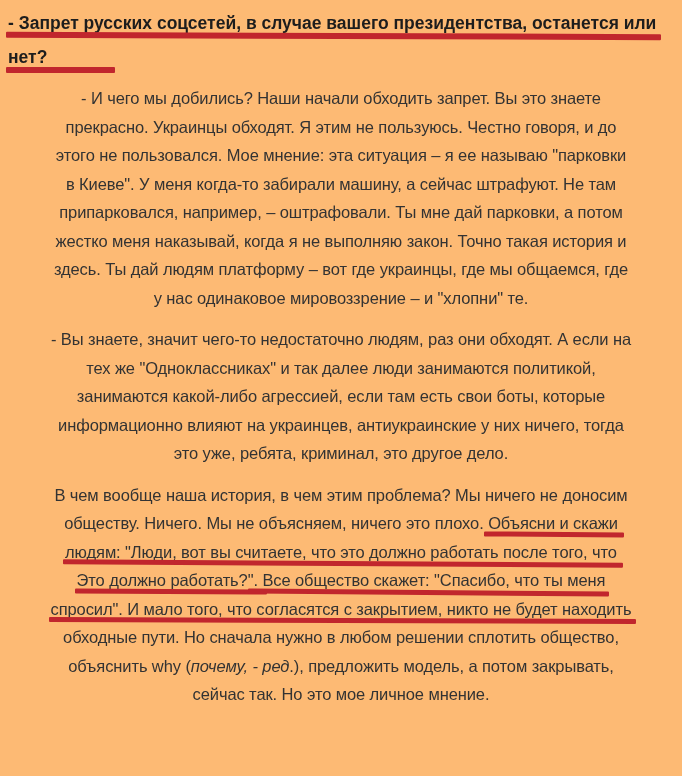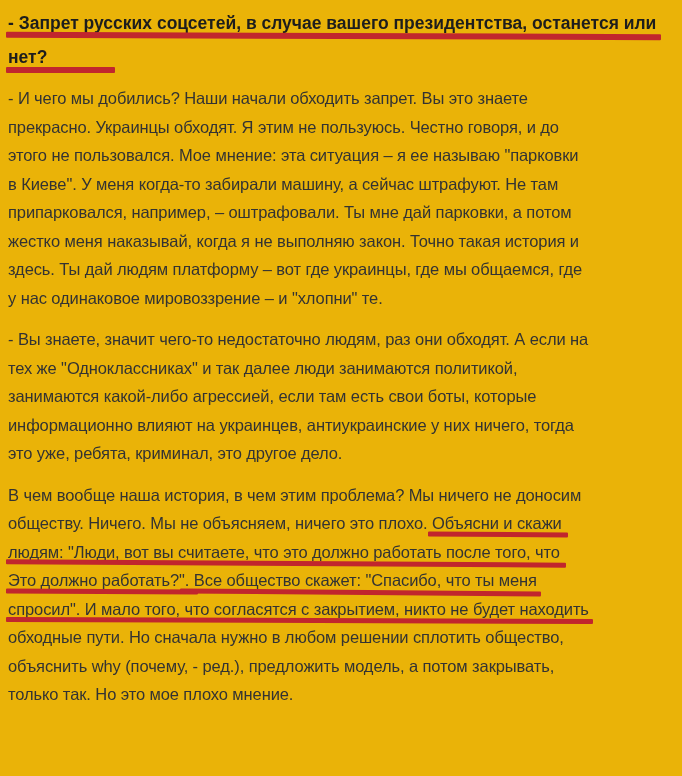--- a/index.html
+++ b/index.html
@@ -1,43 +1,44 @@
 <!DOCTYPE html>
 <html lang="ru"><head>
 <meta charset="utf-8">
 <style>
   html, body { margin: 0; padding: 0; }
   .page {
     position: relative;
     width: 682px;
     height: 776px;
     box-sizing: border-box;
-    background: #eab308;
+    background: #fdba74;
     overflow: hidden;
     padding: 6px 8px 0 8px;
     font-family: "Liberation Sans", "DejaVu Sans", sans-serif;
     color: #333333;
   }
   .block { margin: 0 0 11px 0; }
   .block.heading {
     font-weight: 700;
     font-size: 17.5px;
     line-height: 34px;
     color: #1d1d1d;
     margin-bottom: 10px;
   }
   .block.para {
     font-size: 16.5px;
     line-height: 28.5px;
     letter-spacing: -0.1px;
     margin-bottom: 13px;
+    text-align: center;
   }
   .line { white-space: nowrap; }
   .seg { position: relative; }
-  .seg.italic { }
+  .seg.italic { font-style: italic; }
   .bar {
     position: absolute;
     height: 5px;
     bottom: -5px;
     background: #c1262d;
     border-radius: 1px;
     pointer-events: none;
   }
   .heading .bar { height: 6px; bottom: -6px; }
 </style>
@@ -68,16 +69,16 @@
         <div class="line"><span class="seg">это уже, ребята, криминал, это другое дело.</span></div>
       </div>
       <div class="block para">
         <div class="line"><span class="seg">В чем вообще наша история, в чем этим проблема? Мы ничего не доносим</span></div>
         <div class="line"><span class="seg">обществу. Ничего. Мы не объясняем, ничего это плохо. </span><span class="seg">Объясни и скажи<span class="bar" style="background: rgb(193, 38, 45); left: -4px; right: -6px; transform: rotate(0.5deg);"></span></span></div>
         <div class="line"><span class="seg">людям: "Люди, вот вы считаете, что это должно работать после того, что<span class="bar" style="background: rgb(193, 38, 45); left: -2px; right: -6px; transform: rotate(0.35deg);"></span></span></div>
         <div class="line"><span class="seg">Это должно работать?". <span class="bar" style="background: rgb(193, 38, 45); left: -2px; right: -4px; transform: rotate(0.3deg);"></span></span><span class="seg">Все общество скажет: "Спасибо, что ты меня<span class="bar" style="background: rgb(193, 38, 45); left: -14px; right: -4px; bottom: -6px; transform: rotate(0.5deg);"></span></span></div>
         <div class="line"><span class="seg">спросил". И мало того, что согласятся с закрытием, никто не будет находить<span class="bar" style="background: rgb(193, 38, 45); left: -2px; right: -4px; transform: rotate(0.2deg);"></span></span></div>
         <div class="line"><span class="seg">обходные пути. Но сначала нужно в любом решении сплотить общество,</span></div>
         <div class="line"><span class="seg">объяснить why (</span><span class="seg italic">почему, - ред</span><span class="seg">.), предложить модель, а потом закрывать,</span></div>
-        <div class="line"><span class="seg">только так. Но это мое плохо мнение.</span></div>
+        <div class="line"><span class="seg">сейчас так. Но это мое личное мнение.</span></div>
       </div>
     </div>
 </div>
 
 </body></html>

